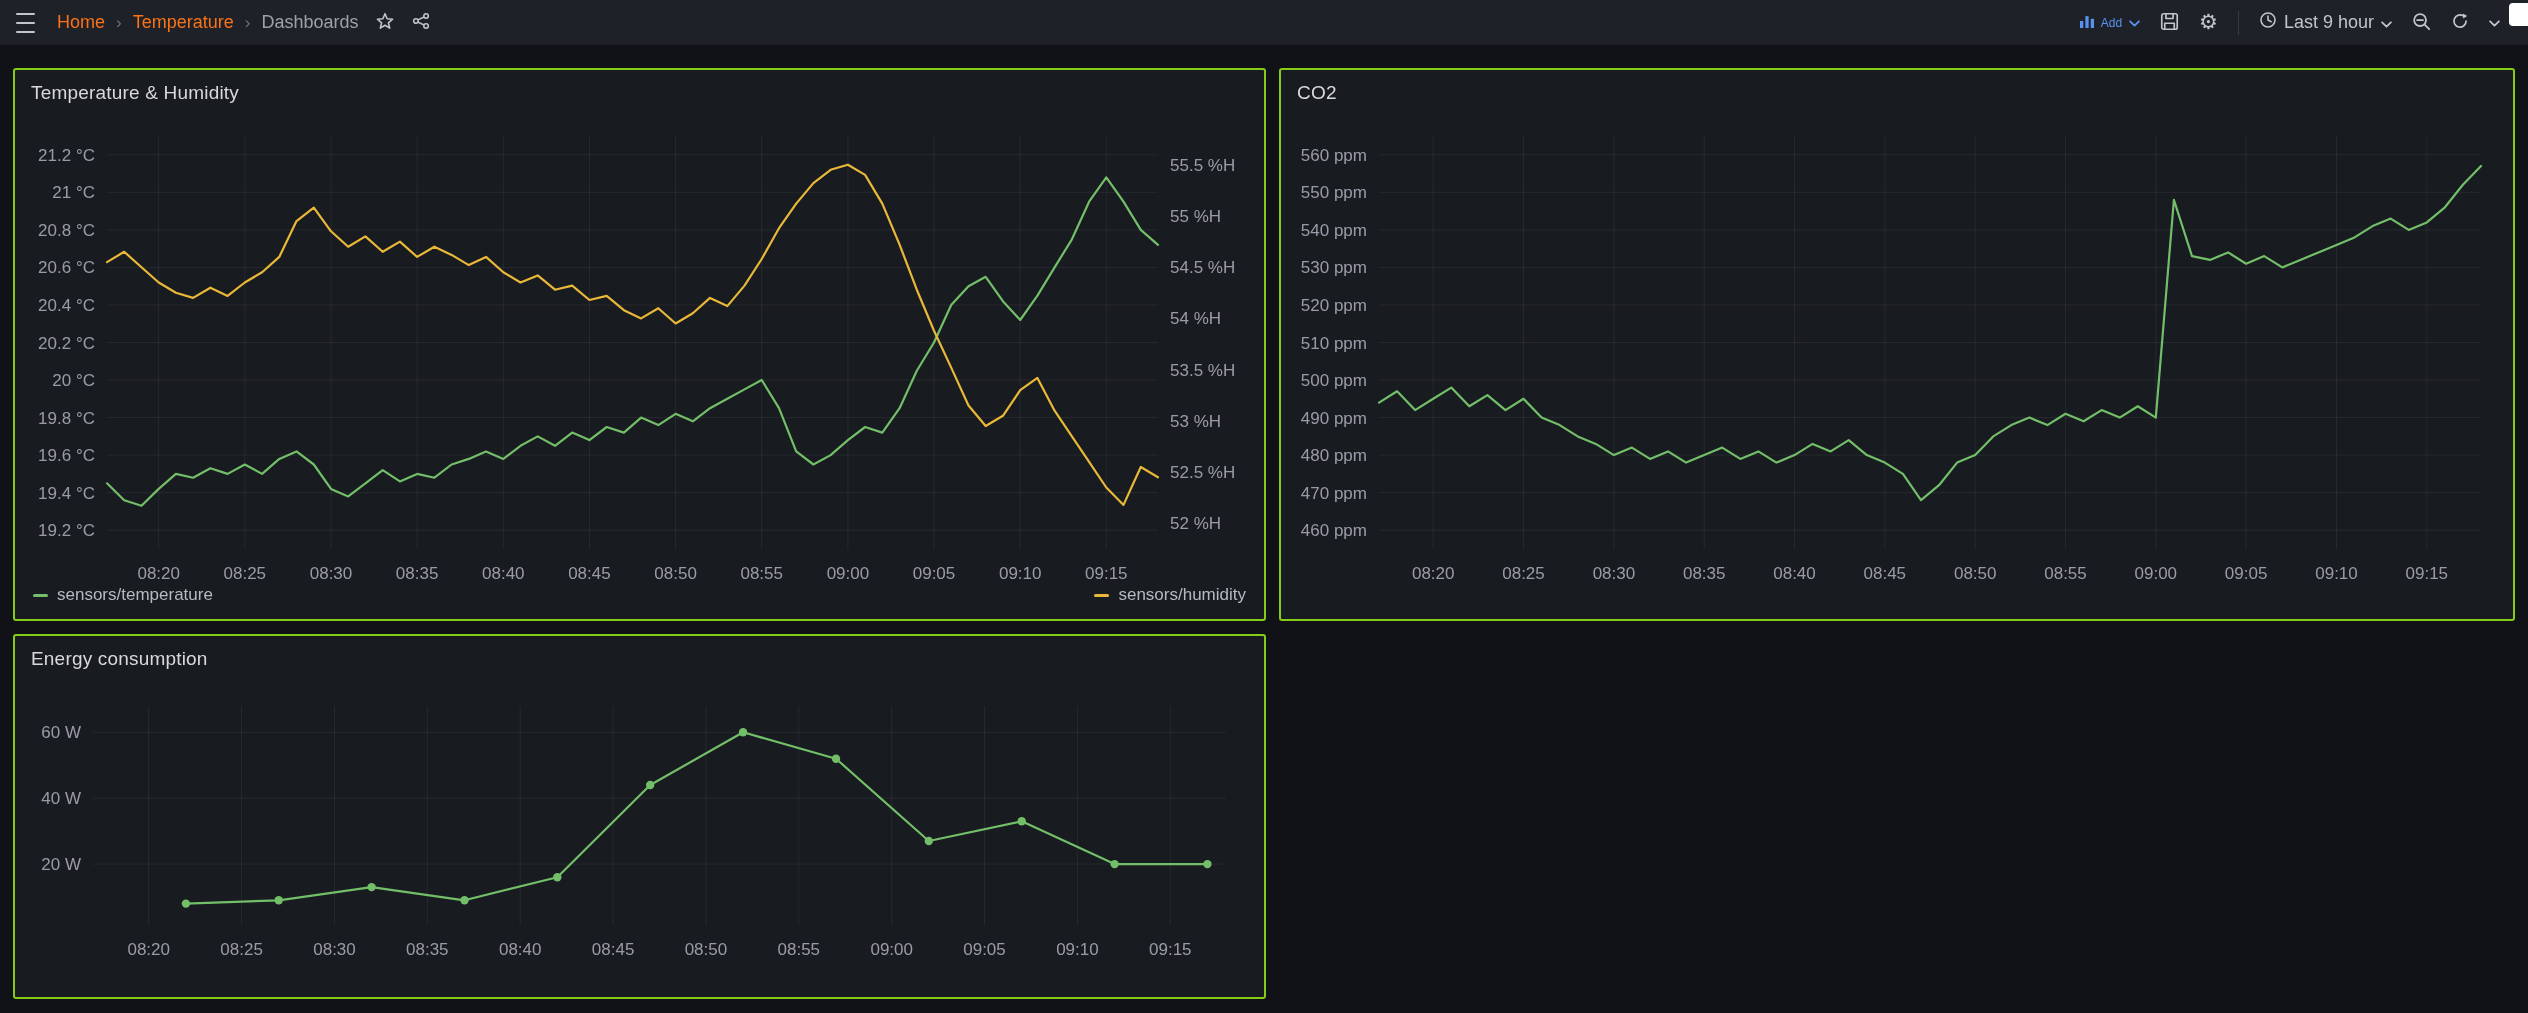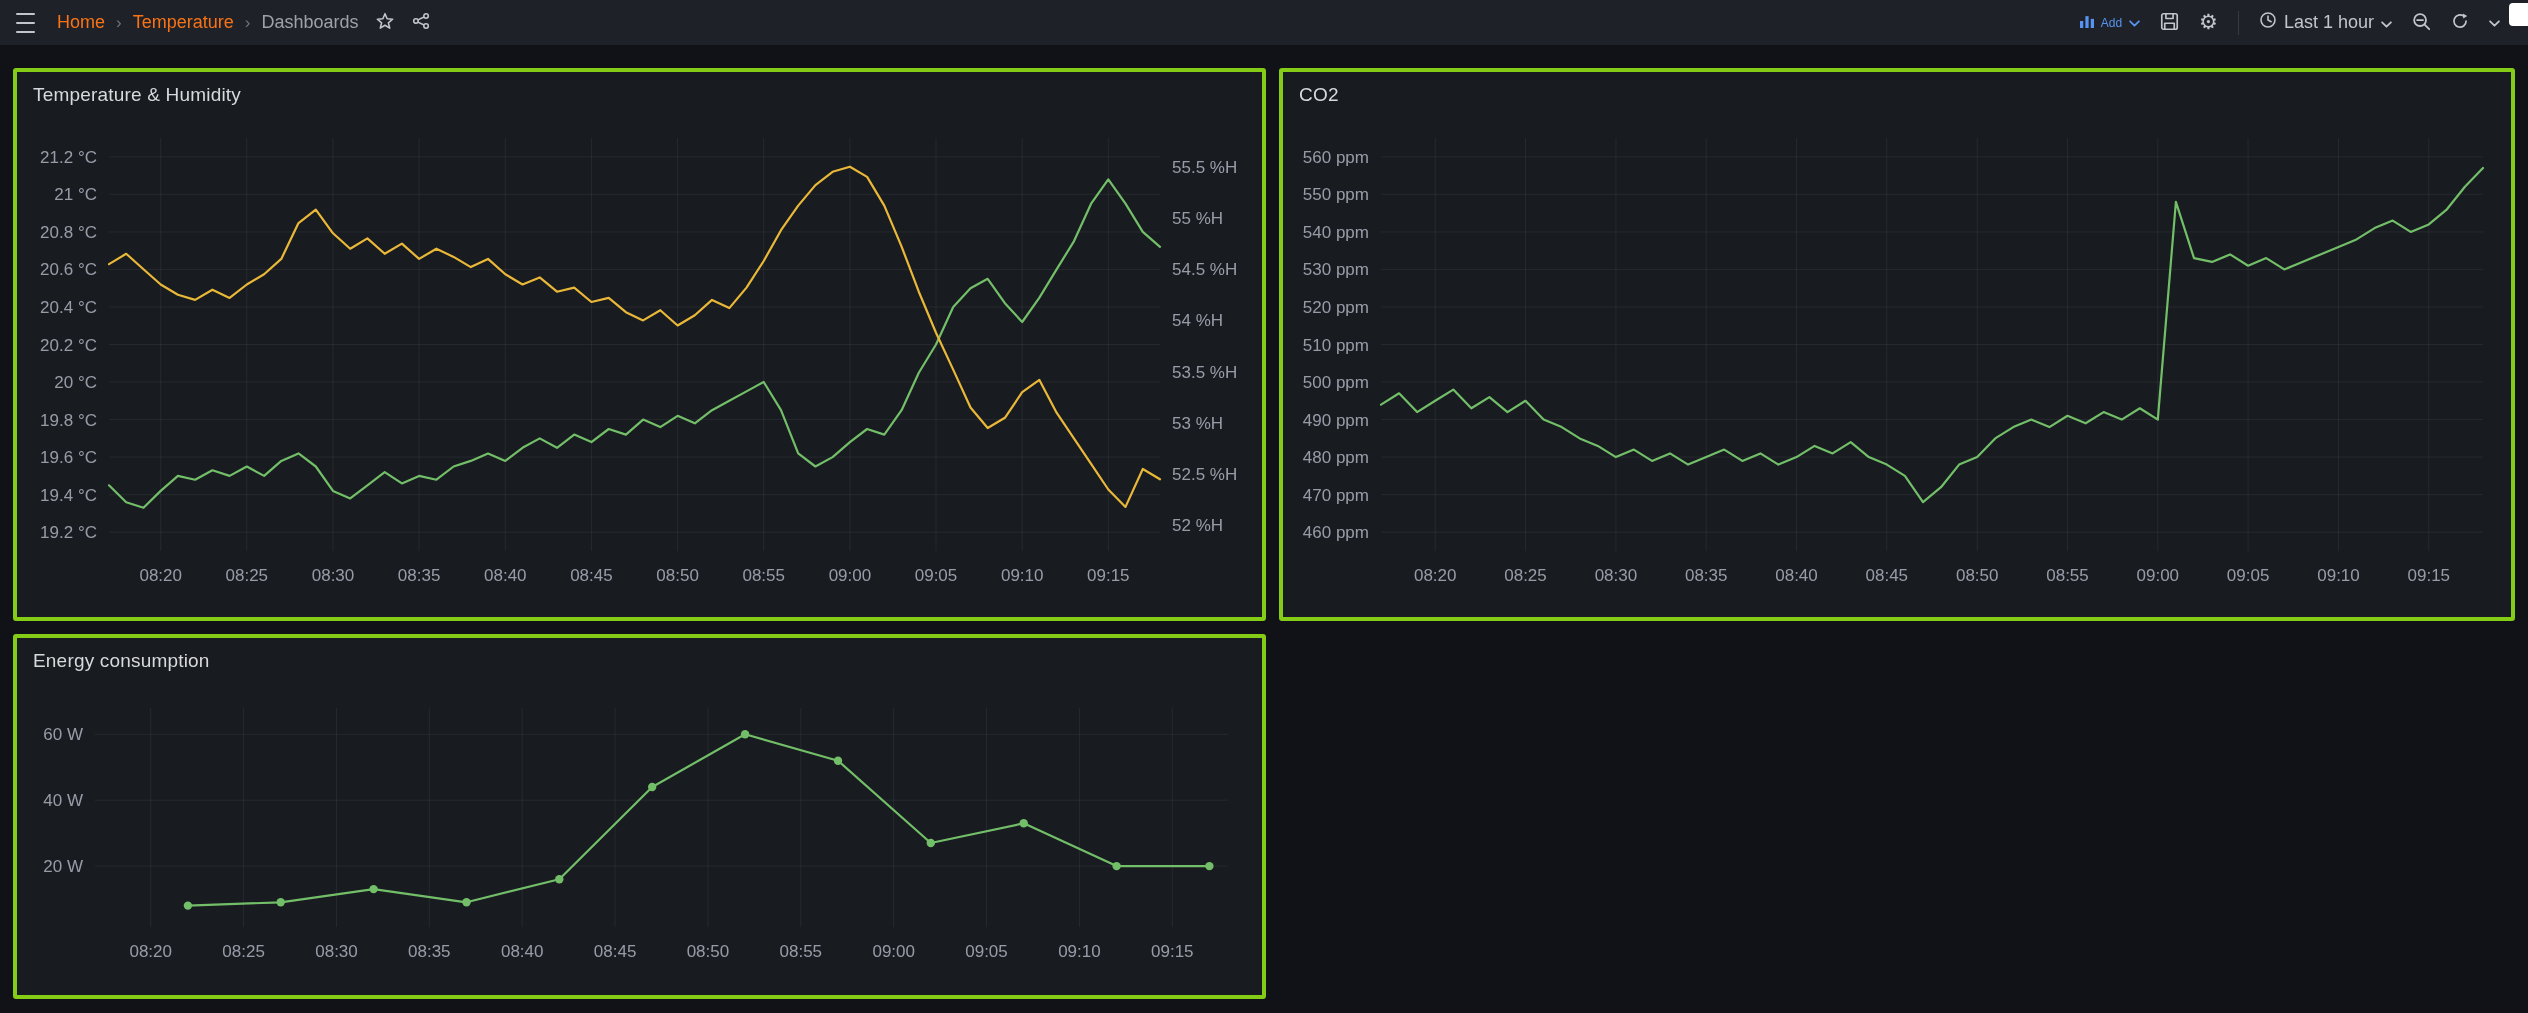--- a/index.html
+++ b/index.html
@@ -40,21 +40,21 @@
     position:absolute; right:0; top:3px; width:19px; height:23px;
     background:#ffffff; border-radius:4px 0 0 4px;
   }
   
   .content { padding:23px 13px 0 13px; }
   .row { display:flex; gap:13px; }
   .row1 { height:553px; }
   .row2 { height:365px; margin-top:13px; }
   .panel {
     background:#181b1f;
-    border:4px solid #84cc16;
+    border:2px solid #84cc16;
     border-radius:3px;
     display:flex; flex-direction:column;
     overflow:hidden;
   }
   .panel-temp, .panel-energy { width:1253px; flex:none; }
   .panel-co2 { flex:1; }
   .panel-header { padding:12px 16px 4px; height:44px; }
   .panel-title { font-size:19px; font-weight:500; color:#d8d9da; letter-spacing:.01em; }
   .chart { flex:1; margin:0 8px; min-height:0; }
   .legend {
@@ -139,21 +139,21 @@
 
     <span class="nav-divider"></span>
 
     <button class="timepick">
       <span>
         <svg width="18" height="18" viewBox="0 0 16 16" fill="none" stroke="#c2c5cb" stroke-width="1.4" stroke-linecap="round">
           <circle cx="8" cy="8" r="6.2"></circle>
             <path d="M8 4.5 V8 L10.8 9.5"></path>
         </svg>
       </span>
-      <span>Last 1 hour</span>
+      <span>Last 9 hour</span>
       <span>
         <svg width="11" height="7" viewBox="0 0 10 6" fill="none" stroke="#c2c5cb" stroke-width="1.6" stroke-linecap="round" stroke-linejoin="round">
             <path d="M1 1 L5 5 L9 1"></path>
           </svg>
       </span>
     </button>
 
     <button aria-label="zoom out time range">
       <span>
         <svg width="19" height="19" viewBox="0 0 16 16" fill="none" stroke="#c2c5cb" stroke-width="1.5" stroke-linecap="round">
@@ -244,20 +244,30 @@
             <text x="1147" y="364.1" fill="rgba(204,204,220,0.72)" font-size="17" text-anchor="start">52.5 %H</text>
             <text x="1147" y="312.9" fill="rgba(204,204,220,0.72)" font-size="17" text-anchor="start">53 %H</text>
             <text x="1147" y="261.7" fill="rgba(204,204,220,0.72)" font-size="17" text-anchor="start">53.5 %H</text>
             <text x="1147" y="210.4" fill="rgba(204,204,220,0.72)" font-size="17" text-anchor="start">54 %H</text>
             <text x="1147" y="159.2" fill="rgba(204,204,220,0.72)" font-size="17" text-anchor="start">54.5 %H</text>
             <text x="1147" y="107.9" fill="rgba(204,204,220,0.72)" font-size="17" text-anchor="start">55 %H</text>
             <text x="1147" y="56.7" fill="rgba(204,204,220,0.72)" font-size="17" text-anchor="start">55.5 %H</text>
             <path d="M84.0,369.3 L101.2,386.2 L118.5,391.8 L135.7,374.9 L152.9,359.9 L170.1,363.7 L187.4,354.3 L204.6,359.9 L221.8,350.5 L239.1,359.9 L256.3,344.9 L273.5,337.4 L290.8,350.5 L308.0,374.9 L325.2,382.4 L342.4,369.3 L359.7,356.2 L376.9,367.4 L394.1,359.9 L411.4,363.7 L428.6,350.5 L445.8,344.9 L463.0,337.4 L480.3,344.9 L497.5,331.8 L514.7,322.4 L532.0,331.8 L549.2,318.6 L566.4,326.1 L583.7,313.0 L600.9,318.6 L618.1,303.6 L635.3,311.1 L652.6,299.8 L669.8,307.3 L687.0,294.2 L704.3,284.8 L721.5,275.4 L738.7,266.0 L756.0,294.2 L773.2,337.4 L790.4,350.5 L807.6,341.1 L824.9,326.1 L842.1,313.0 L859.3,318.6 L876.6,294.2 L893.8,256.7 L911.0,228.5 L928.2,191.0 L945.5,172.2 L962.7,162.8 L979.9,187.2 L997.2,206.0 L1014.4,181.6 L1031.6,153.4 L1048.9,125.3 L1066.1,87.7 L1083.3,63.3 L1100.5,87.7 L1117.8,115.9 L1135.0,130.9 " fill="none" stroke="#73BF69" stroke-width="2.2" stroke-linejoin="round" stroke-linecap="round"></path>
             <path d="M84.0,148.1 L101.2,137.8 L118.5,153.2 L135.7,168.5 L152.9,178.8 L170.1,183.9 L187.4,173.7 L204.6,181.9 L221.8,168.5 L239.1,158.3 L256.3,142.9 L273.5,107.1 L290.8,93.7 L308.0,117.3 L325.2,132.7 L342.4,122.4 L359.7,137.8 L376.9,127.6 L394.1,142.9 L411.4,132.7 L428.6,140.9 L445.8,151.1 L463.0,142.9 L480.3,158.3 L497.5,168.5 L514.7,161.4 L532.0,175.7 L549.2,171.6 L566.4,186.0 L583.7,181.9 L600.9,196.2 L618.1,204.4 L635.3,194.2 L652.6,209.5 L669.8,199.3 L687.0,183.9 L704.3,192.1 L721.5,171.6 L738.7,145.0 L756.0,114.2 L773.2,89.6 L790.4,69.1 L807.6,55.8 L824.9,50.7 L842.1,60.9 L859.3,89.6 L876.6,130.6 L893.8,175.7 L911.0,216.7 L928.2,253.6 L945.5,291.5 L962.7,312.0 L979.9,301.8 L997.2,276.2 L1014.4,263.9 L1031.6,296.7 L1048.9,322.3 L1066.1,347.9 L1083.3,373.5 L1100.5,390.9 L1117.8,353.0 L1135.0,363.3 " fill="none" stroke="#EAB839" stroke-width="2.2" stroke-linejoin="round" stroke-linecap="round"></path>
           </svg></div>
+      <div class="legend split">
+        <span class="legend-item">
+          <span class="legend-chip" style="background: rgb(115, 191, 105);"></span>
+          <span>sensors/temperature</span>
+        </span>
+        <span class="legend-item">
+          <span class="legend-chip" style="background: rgb(234, 184, 57);"></span>
+          <span>sensors/humidity</span>
+        </span>
+      </div>
     </section>
 
     <section class="panel panel-co2">
       <div class="panel-header">
         <span class="panel-title">CO2</span>
       </div>
       <div class="chart"><svg width="1218" height="467" font-family="Liberation Sans, sans-serif">
             <line x1="144.2" y1="22" x2="144.2" y2="435" stroke="rgba(204,204,220,0.08)"></line>
             <text x="144.2" y="465" fill="rgba(204,204,220,0.72)" font-size="17" text-anchor="middle">08:20</text>
             <line x1="234.5" y1="22" x2="234.5" y2="435" stroke="rgba(204,204,220,0.08)"></line>

